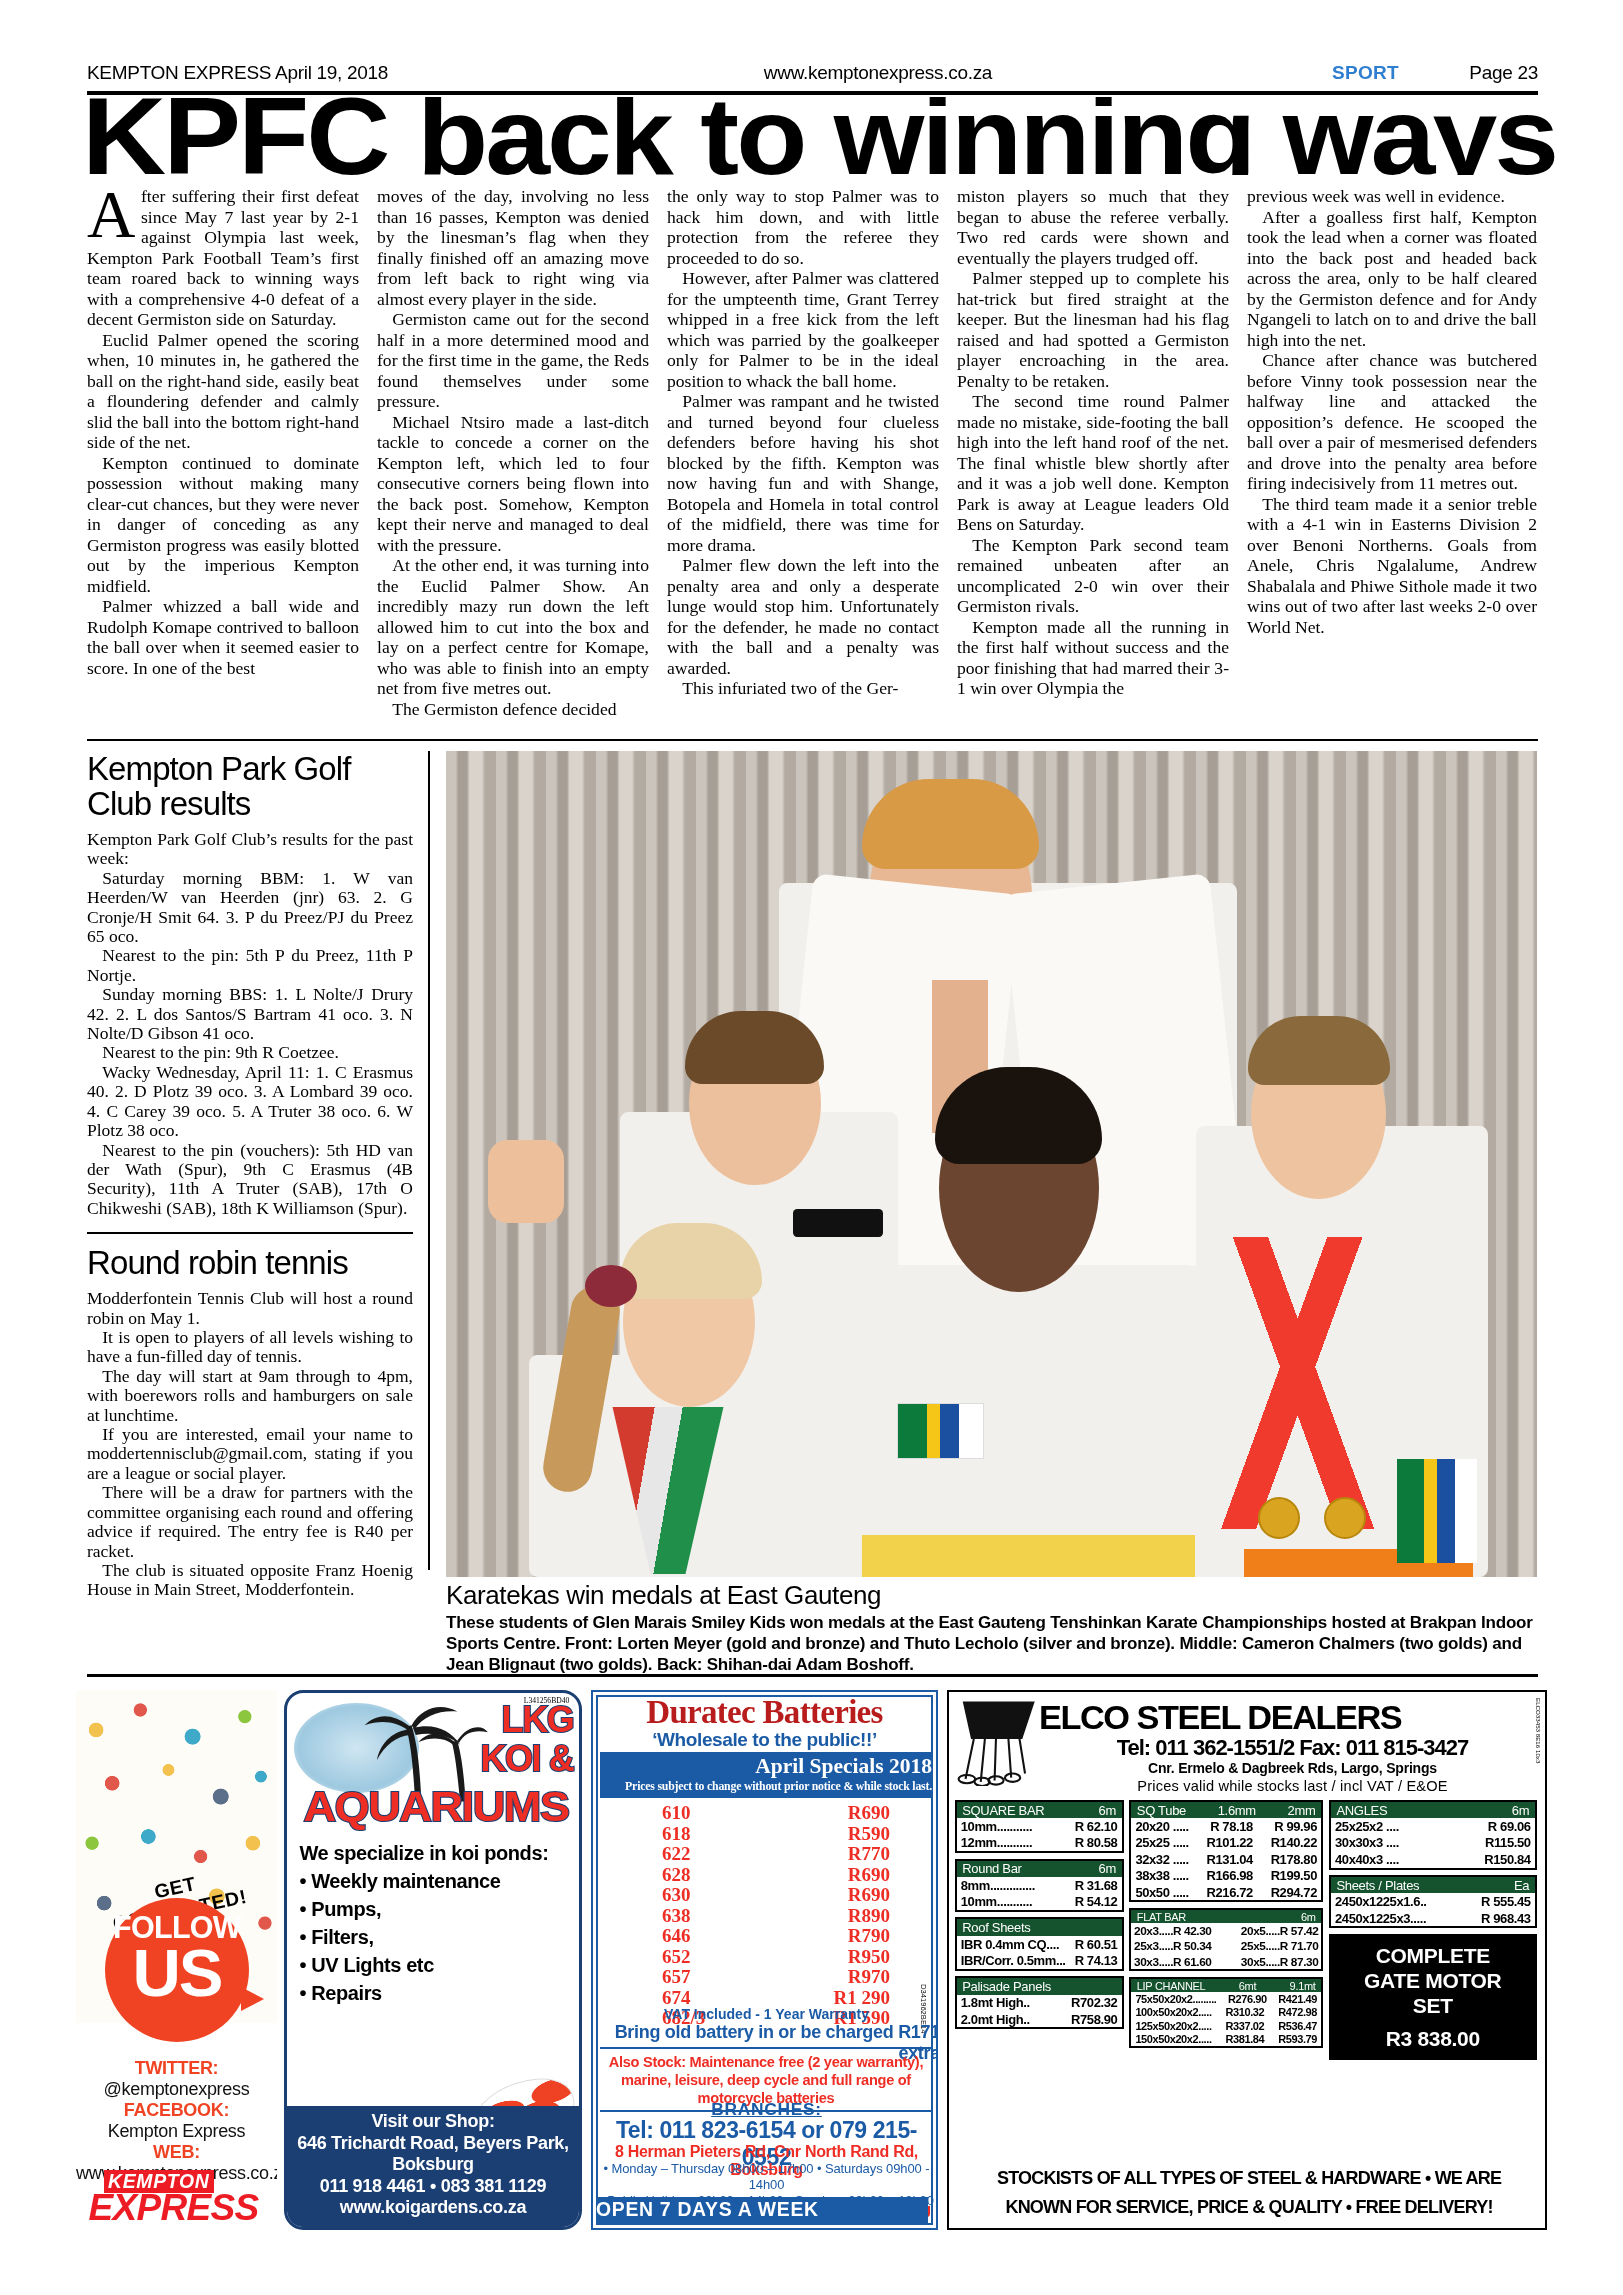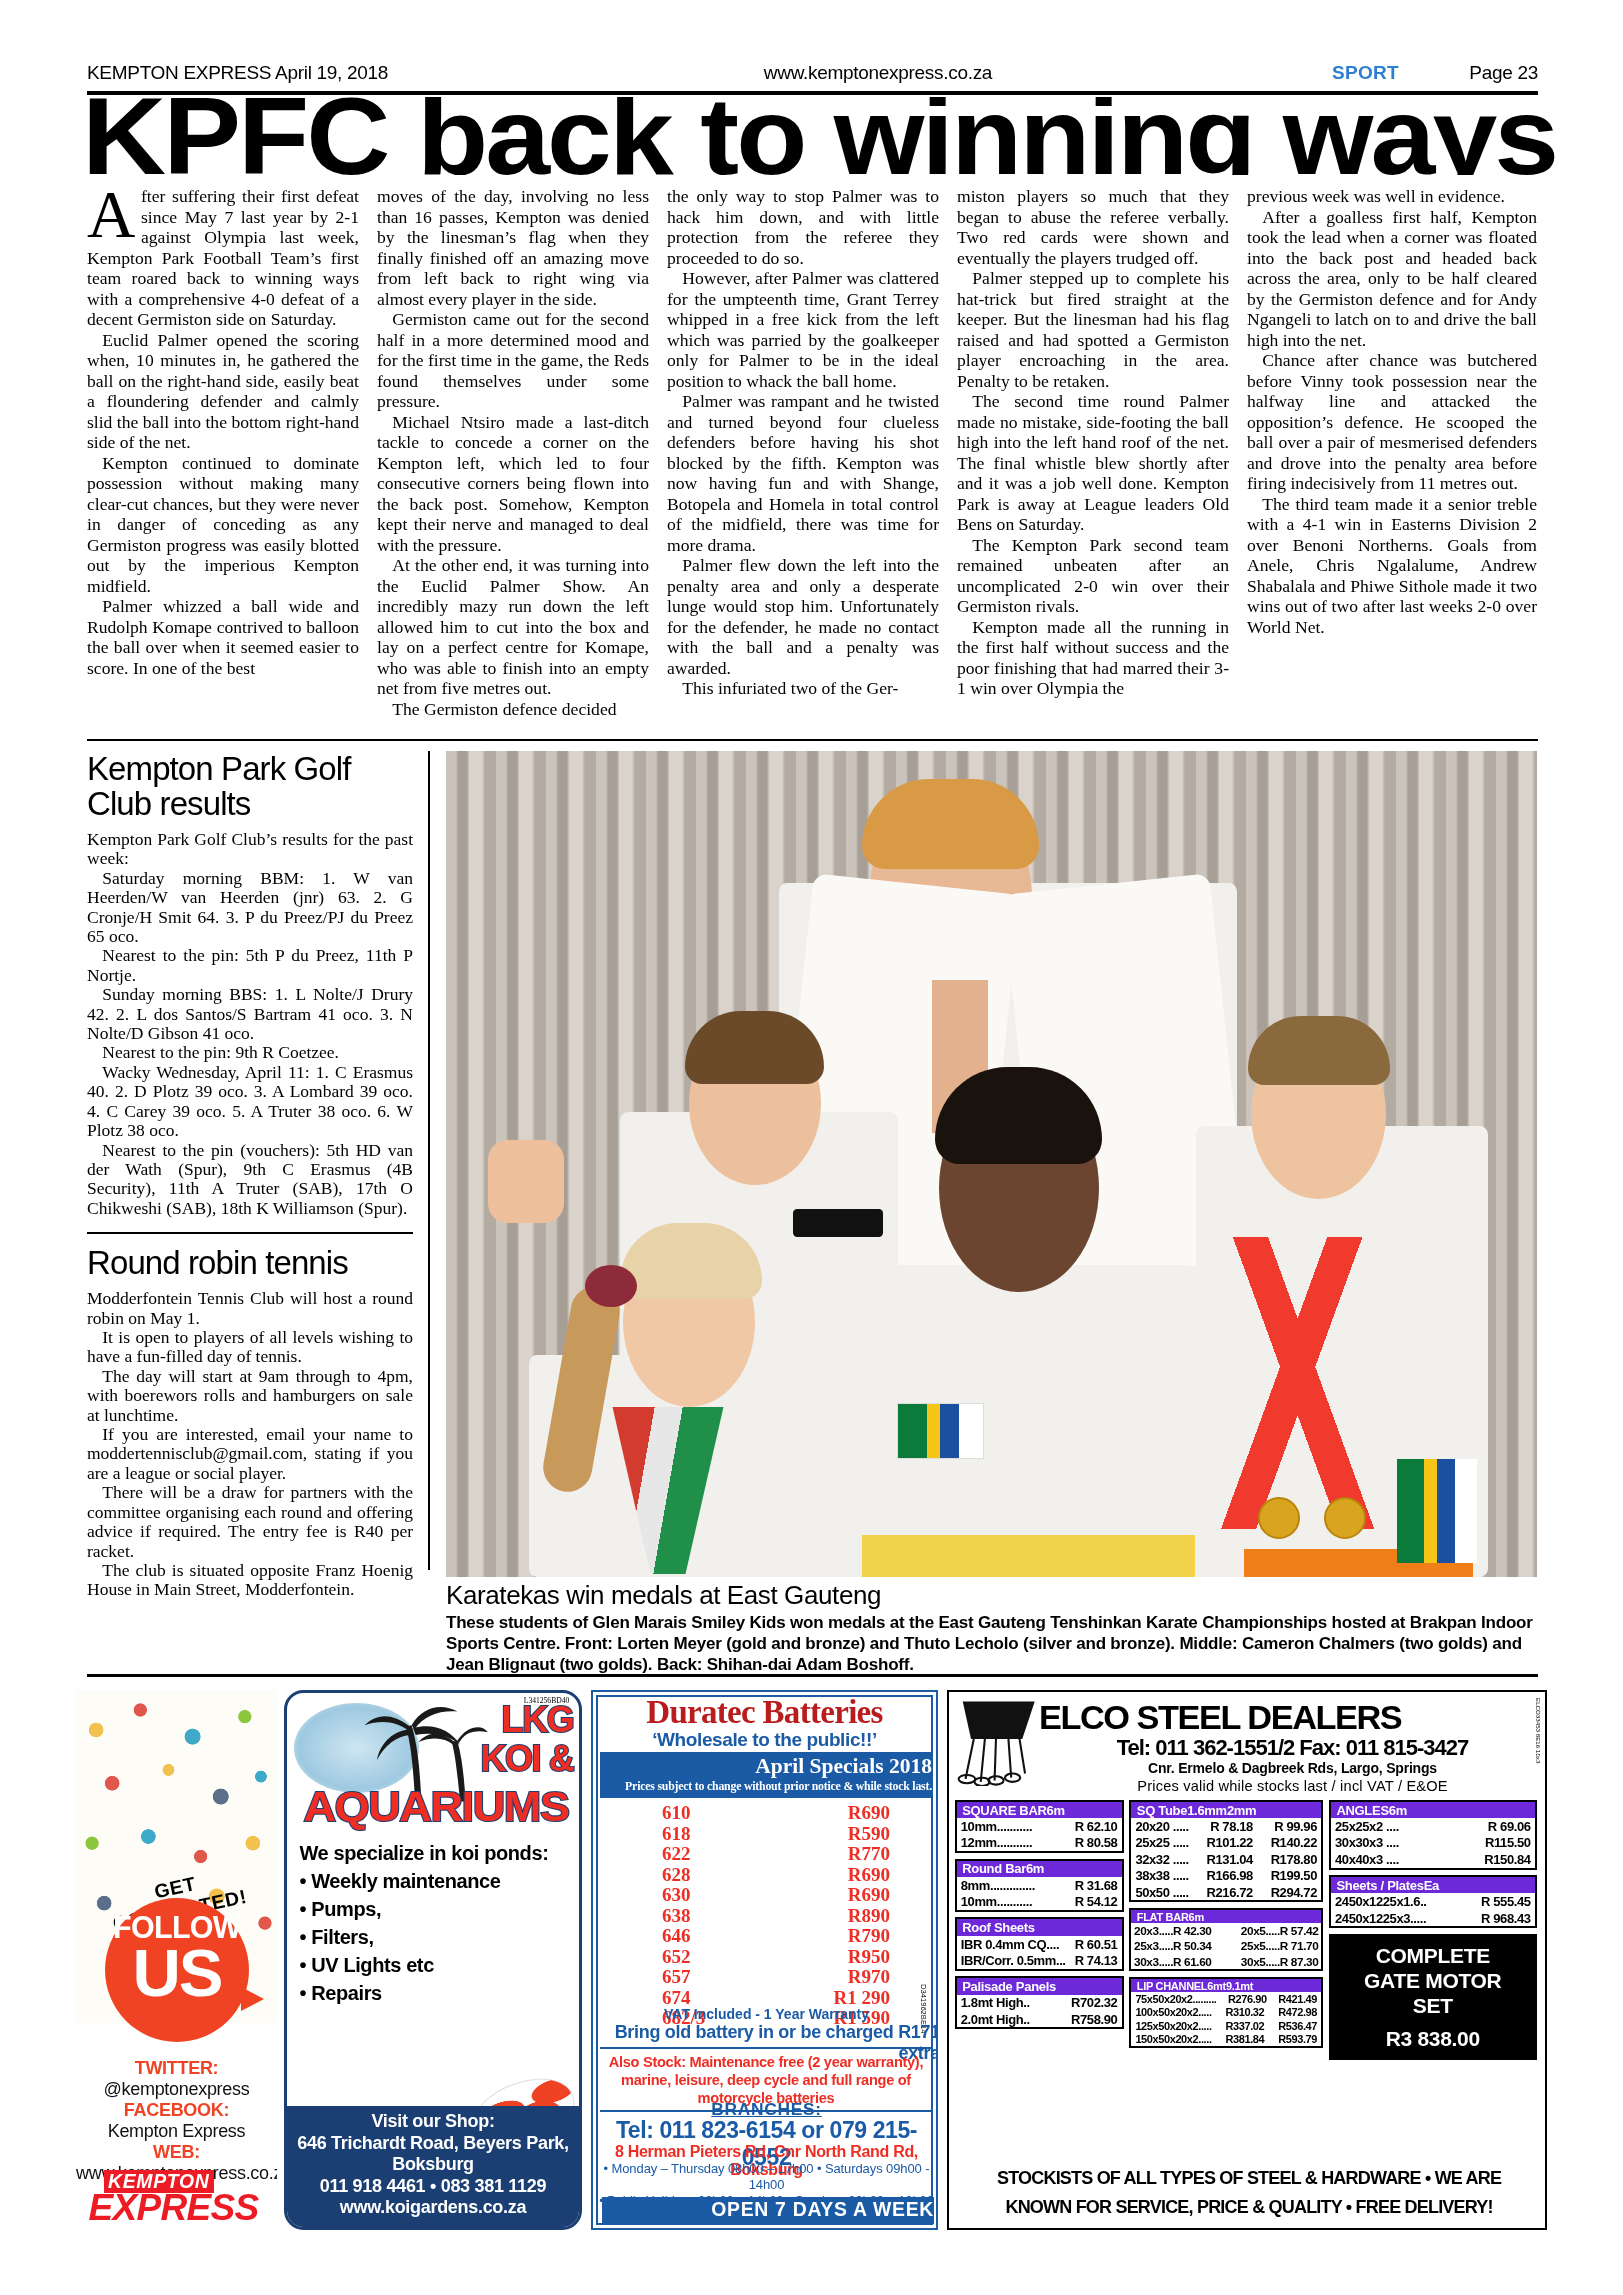--- a/index.html
+++ b/index.html
@@ -276,22 +276,22 @@
   .dur-addr1 { position:absolute; left:0; top:451px; width:347px; text-align:center;
               font-family:"Liberation Sans", sans-serif; font-weight:bold; color:#ee2d24;
               font-size:16px; letter-spacing:-0.3px;}
   .dur-hours { position:absolute; left:0; top:469px; width:347px; text-align:center;
               font-family:"Liberation Sans", sans-serif; color:#1b5ba6;
               font-size:13px; line-height:16px; letter-spacing:-0.1px;}
   .dur-tel2 { position:absolute; left:0; top:503px; width:347px; text-align:center;
               font-family:"Liberation Sans", sans-serif; font-weight:bold; color:#1b5ba6;
               font-size:21px; letter-spacing:-0.4px;}
   .dur-tel2 span { color:#ee2d24; font-size:15.3px; }
-  .dur-open { position:absolute; left:9px; bottom:4.2px; width:332px; background:#1b5ba6;
-              color:#fff; text-align:right; padding:1.4px 0 2.8px 0;
+  .dur-open { position:absolute; left:3px; bottom:4.2px; width:332px; background:#1b5ba6;
+              color:#fff; text-align:left; padding:1.4px 0 2.8px 0;
               font-family:"Liberation Sans", sans-serif; font-weight:bold;
               font-size:19.4px; letter-spacing:0.7px;}
 
   
   .ad-elco {
     position:absolute; left:871px; top:0; width:600px; height:540px;
     border:2.1px solid #000; background:#fff; overflow:hidden;
   }
   .elco-logo { position:absolute; left:4.2px; top:4.2px; width:97px; height:90px; }
   .elco-name { position:absolute; left:90px; top:7px; width:500px;
@@ -303,22 +303,22 @@
   .elco-addr { position:absolute; left:90px; top:68px; width:507px; text-align:center;
     font-family:"Liberation Sans", sans-serif; font-weight:bold; font-size:14px; letter-spacing:-0.2px;}
   .elco-valid { position:absolute; left:90px; top:86px; width:507px; text-align:center;
     font-family:"Liberation Sans", sans-serif; font-size:14.6px; letter-spacing:0.2px;}
   .elco-code { position:absolute; right:2.8px; top:5.6px; font-size:6.2px;
     writing-mode:vertical-rl; font-family:"Liberation Sans",sans-serif;}
 
   .elco-grid { position:absolute; left:5.6px; top:108px; width:589px; height:319px;
     display:grid; grid-template-columns:169px 194px 208px; gap:5.6px; }
   .ebox { border:2.1px solid #000; margin-bottom:5.6px; }
-  .ebox .hd { background:#6d28d9; color:#fff; display:flex; justify-content:flex-start;
-    padding:0.7px 5.6px; font-family:"Liberation Sans", sans-serif; font-weight:bold;
+  .ebox .hd { background:#14532d; color:#fff; display:flex; justify-content:space-between;
+    padding:0.7px 5.6px; font-family:"Liberation Sans", sans-serif; font-weight:normal;
     font-size:13px; letter-spacing:-0.3px;}
   .ebox .rw { display:flex; justify-content:space-between; padding:0.7px 4.2px;
     font-family:"Liberation Sans", sans-serif; font-weight:bold;
     font-size:13px; letter-spacing:-0.4px; }
   .ebox.small .hd, .ebox.small .rw { font-size:11px; }
   .elco-gate { border:2.1px solid #000; background:#000; color:#fff; text-align:center;
     font-family:"Liberation Sans", sans-serif; font-weight:bold;
     font-size:21px; line-height:25px; letter-spacing:-0.3px; padding:7px 2.8px; }
   .elco-foot { position:absolute; left:5.6px; bottom:5.6px; width:589px; text-align:center;
     font-family:"Liberation Sans", sans-serif; font-weight:bold;

